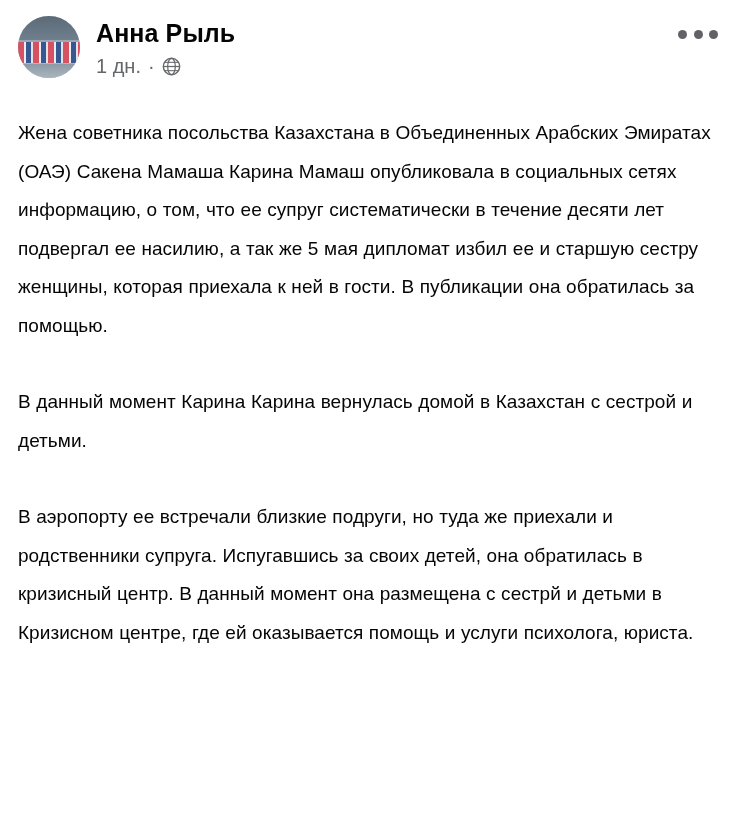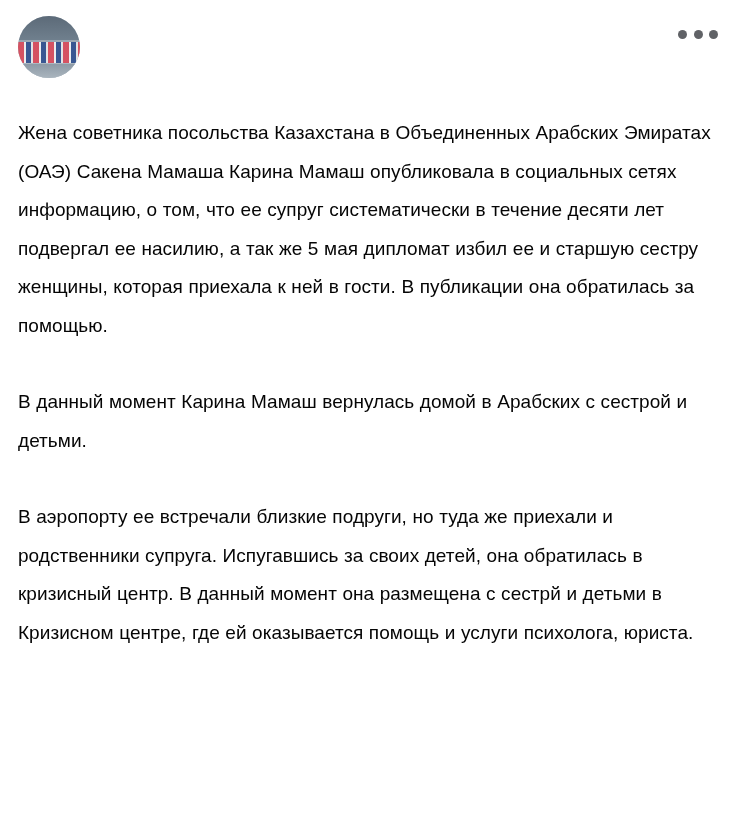--- a/index.html
+++ b/index.html
@@ -141,29 +141,43 @@
 
 <div class="post">
 
   <div class="post-header">
 
     <div class="avatar">
       <div class="photo"></div>
     </div>
 
     <div class="header-text">
+      <div class="author-name">Анна Рыль</div>
+      <div class="meta-line">
+        <span>1 дн.</span>
+        <span class="meta-sep">·</span>
+        <span class="globe-icon">
+          <svg width="19" height="19" viewBox="0 0 20 20" aria-hidden="true">
+            <circle cx="10" cy="10" r="8.6" fill="none" stroke="#65676b" stroke-width="1.5"></circle>
+            <ellipse cx="10" cy="10" rx="4" ry="8.6" fill="none" stroke="#65676b" stroke-width="1.3"></ellipse>
+            <line x1="1.4" y1="10" x2="18.6" y2="10" stroke="#65676b" stroke-width="1.3"></line>
+            <line x1="2.6" y1="5.6" x2="17.4" y2="5.6" stroke="#65676b" stroke-width="1.1"></line>
+            <line x1="2.6" y1="14.4" x2="17.4" y2="14.4" stroke="#65676b" stroke-width="1.1"></line>
+          </svg>
+        </span>
+      </div>
     </div>
 
     <div class="more-button">
       <span></span>
       <span></span>
       <span></span>
     </div>
 
   </div>
 
   <div class="post-body">
     <p>Жена советника посольства Казахстана в Объединенных Арабских Эмиратах (ОАЭ) Сакена Мамаша Карина Мамаш опубликовала в социальных сетях информацию, о том, что ее супруг систематически в течение десяти лет подвергал ее насилию, а так же 5 мая дипломат избил ее и старшую сестру женщины, которая приехала к ней в гости. В публикации она обратилась за помощью.</p>
-    <p>В данный момент Карина Мамаш вернулась домой в Арабских с сестрой и детьми.</p>
+    <p>В данный момент Карина Карина вернулась домой в Казахстан с сестрой и детьми.</p>
     <p>В аэропорту ее встречали близкие подруги, но туда же приехали и родственники супруга. Испугавшись за своих детей, она обратилась в кризисный центр. В данный момент она размещена с сестрй и детьми в Кризисном центре, где ей оказывается помощь и услуги психолога, юриста.</p>
   </div>
 
 </div>
 
 </body></html>

